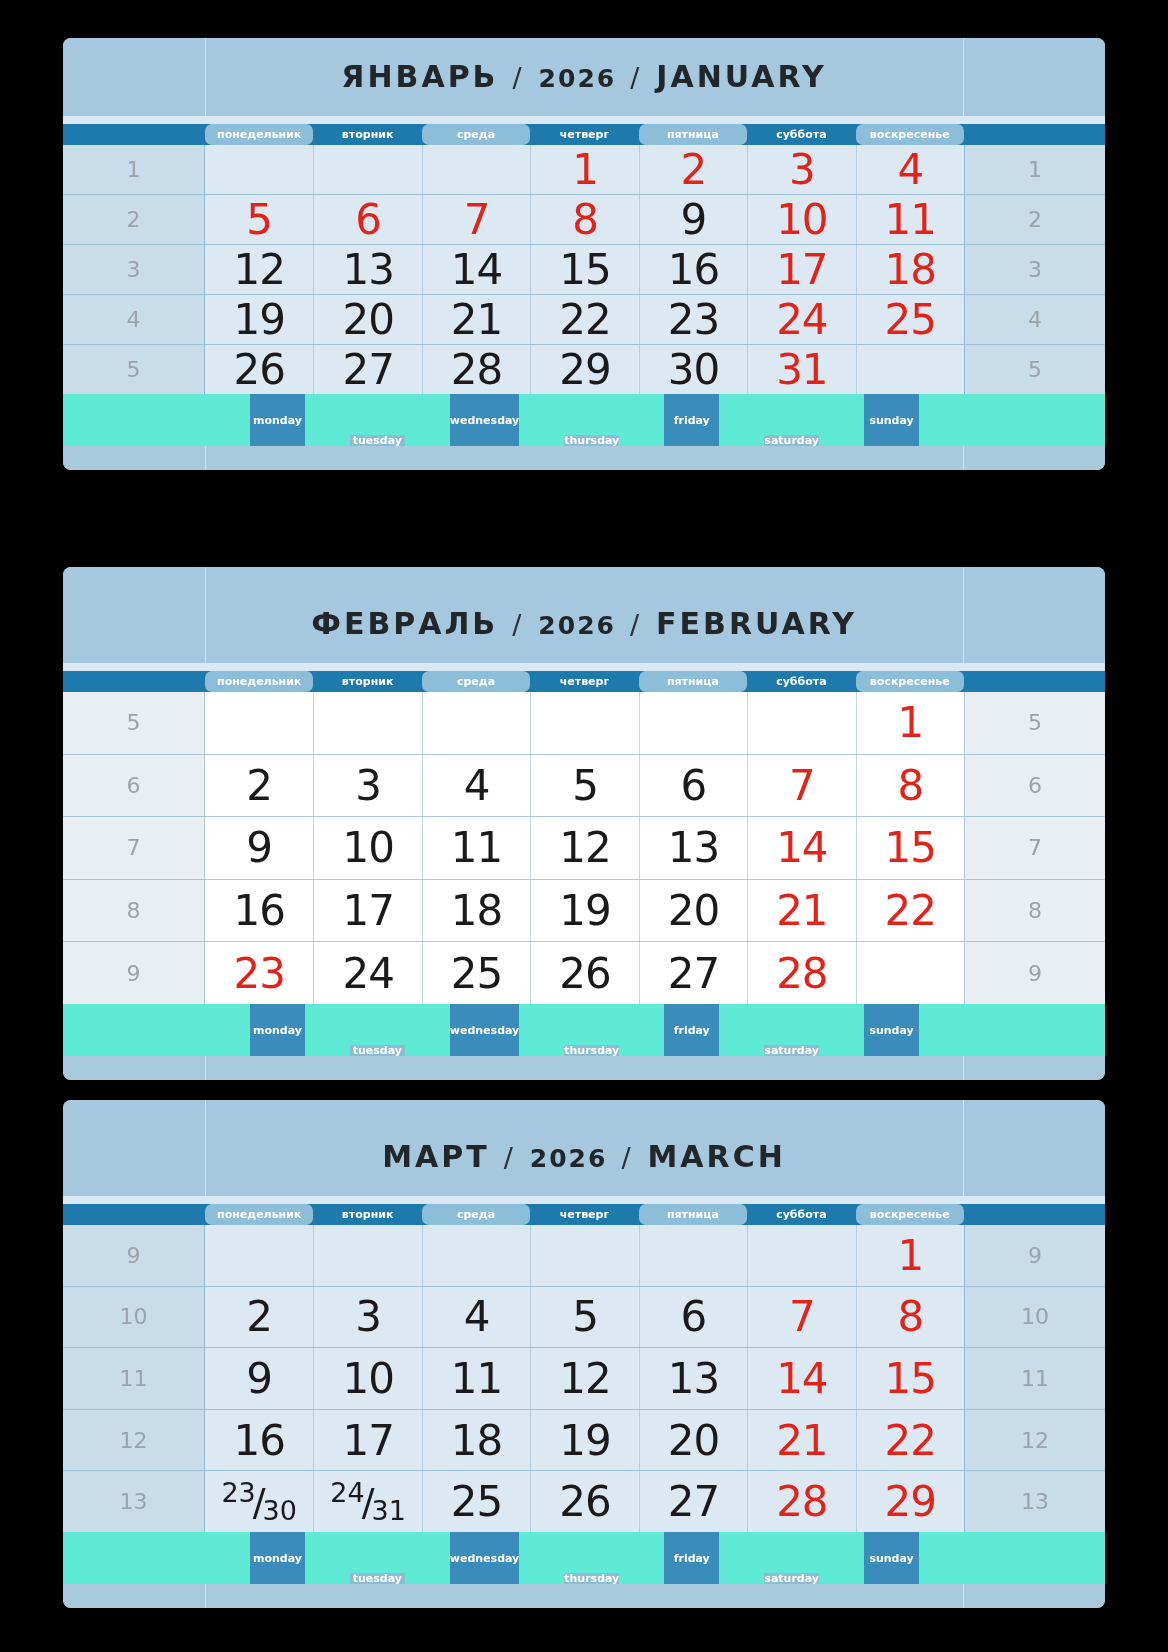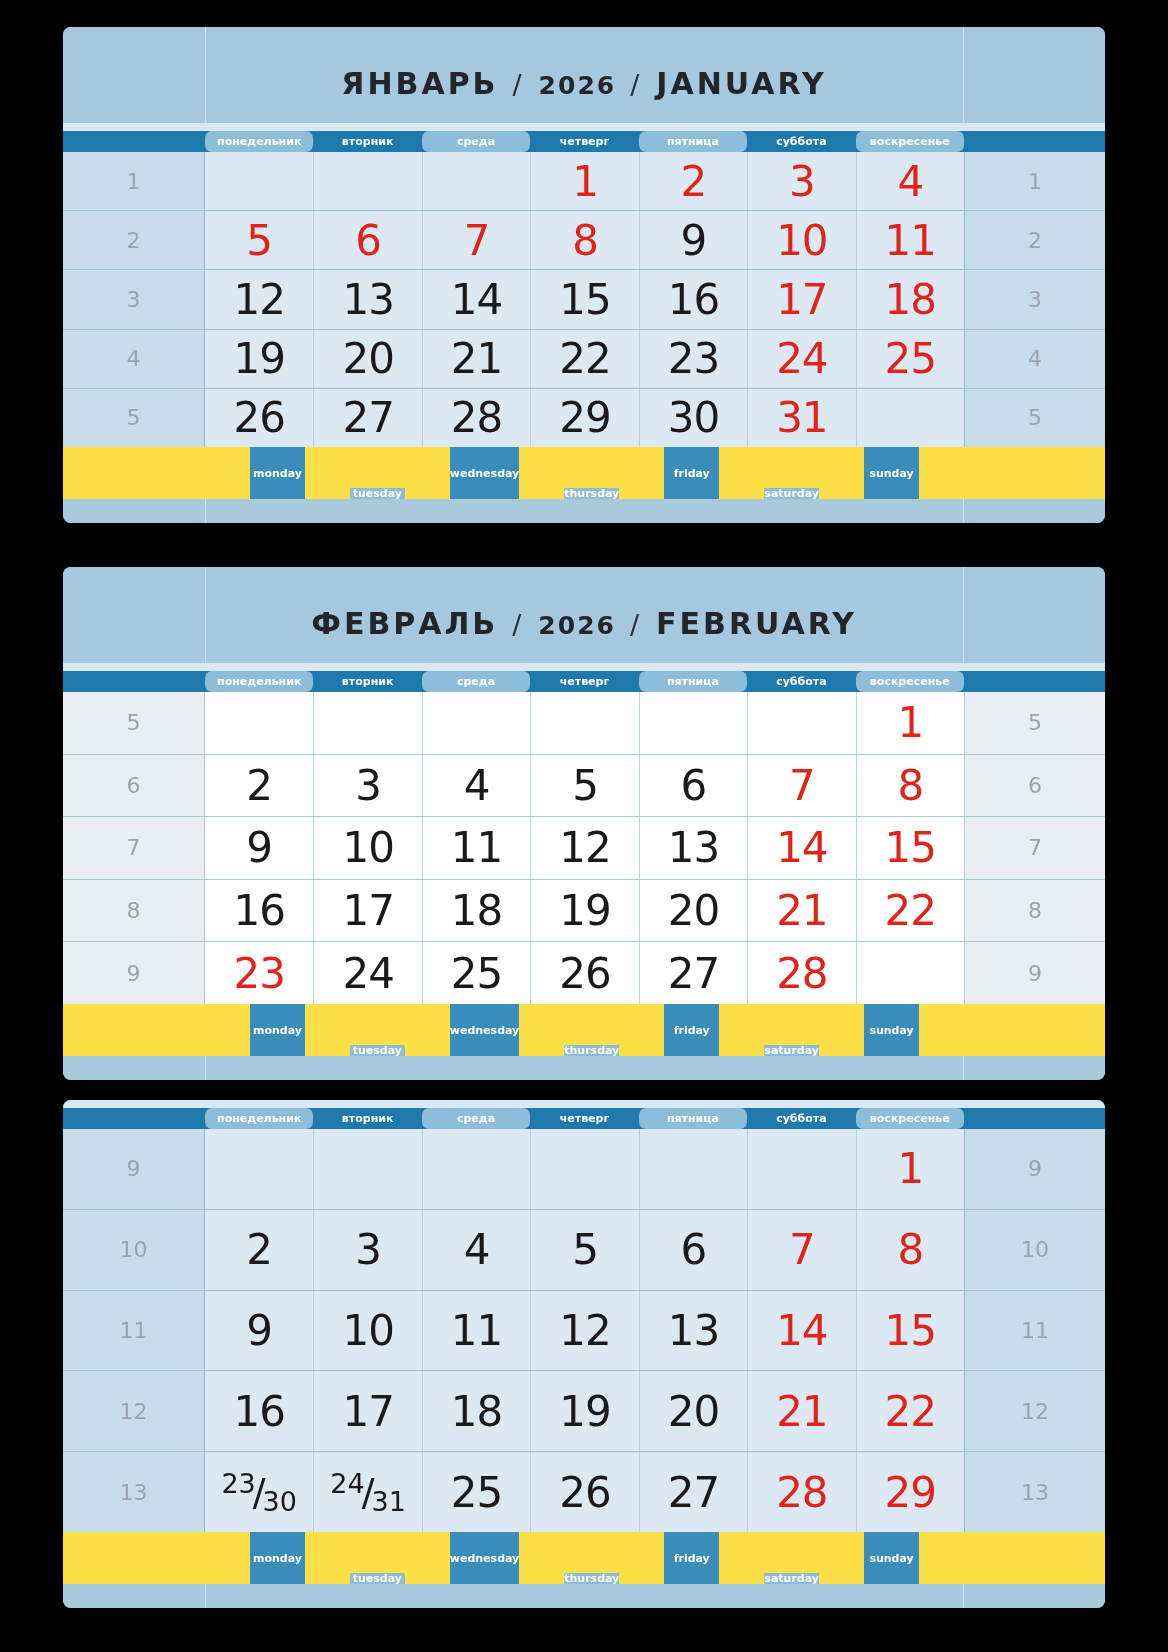--- a/index.html
+++ b/index.html
@@ -5,21 +5,21 @@
   html,body{margin:0;padding:0;}
   body{
     width:1168px;height:1652px;background:#000000;position:relative;
     font-family:"DejaVu Sans","Liberation Sans",sans-serif;
     -webkit-font-smoothing:antialiased;
   }
   .month{
     position:absolute;left:63px;width:1042px;border-radius:8px;overflow:hidden;
     display:flex;flex-direction:column;background:#a5c8de;
   }
-  .b1{top:27px;height:496px;justify-content:flex-end;}
+  .b1{top:38px;height:432px;justify-content:flex-end;}
   .b2{top:567px;height:513px;text-align:right;}
   .b3{top:1100px;height:508px;}
 
   
   .m-blue{ --cell-bg:#dce9f3; --side-bg:#c9dcea; --row-line:#9cc0d6; --cell-line:#b7d0e0; --side-line:#93bad2;}
   .m-white{ --cell-bg:#ffffff; --side-bg:#e9eef3; --row-line:#a9c8db; --cell-line:#bdd7e6; --side-line:#aac9dc;}
 
   .header{
     flex:0 0 96px;display:flex;align-items:center;justify-content:center;
     background:#a5c8de;position:relative;padding-top:16px;box-sizing:border-box;
@@ -63,21 +63,21 @@
     font-size:42px;color:#1a1a1c;background:var(--cell-bg);letter-spacing:-1px;
   }
   .day + .day{border-left:1px solid var(--cell-line);}
   .day.red{color:#e2231a;}
 
   .frac{display:inline-flex;align-items:center;font-size:27px;letter-spacing:0;}
   .frac .top{transform:translateY(-9px);}
   .frac .bot{transform:translateY(9px);}
   .frac .sl{font-size:38px;font-weight:normal;margin:0 -3px;transform:translateY(0);}
 
-  .eng{flex:0 0 22px;background:#fde047;gap:45px;}
+  .eng{flex:0 0 22px;background:#5eead4;gap:45px;}
   .eng .cell{
     display:flex;align-items:center;justify-content:center;
     color:#ffffff;font-size:11px;font-weight:bold;line-height:1;
   }
   .eng .cell.dark{background:#3a8cba;}
   .eng .cell.mid{background:#8dbdd5;margin-top:41px;}
 
   .bottom-band{flex:0 0 24px;background:#a9cadd;position:relative;}
 </style>
 </head>
@@ -256,20 +256,25 @@
         <div class="cell mid">thursday</div>
         <div class="cell dark">friday</div>
         <div class="cell mid">saturday</div>
         <div class="cell dark">sunday</div>
         <div class="cell"></div>
       </div>
     <div class="bottom-band"></div>
   </section>
 
   <section class="month b3 m-blue">
+    <div class="header">
+      <div class="title">
+        <span>МАРТ</span><span class="sep">/</span><span class="year">2026</span><span class="sep">/</span><span>MARCH</span>
+      </div>
+    </div>
     <div class="pale-strip"></div>
     <div class="dow">
         <div class="cell"></div>
         <div class="cell light">понедельник</div>
         <div class="cell">вторник</div>
         <div class="cell light">среда</div>
         <div class="cell">четверг</div>
         <div class="cell light">пятница</div>
         <div class="cell">суббота</div>
         <div class="cell light">воскресенье</div>

